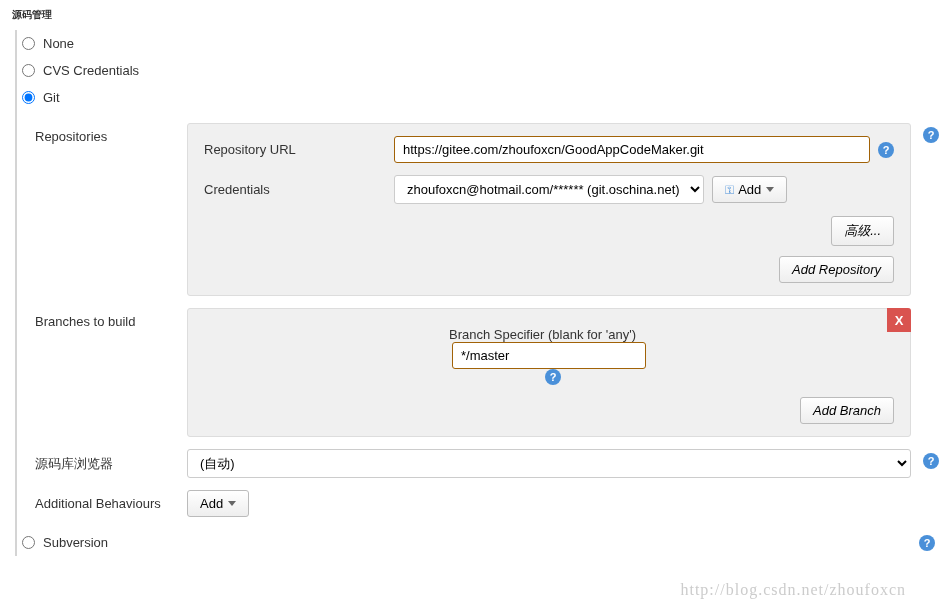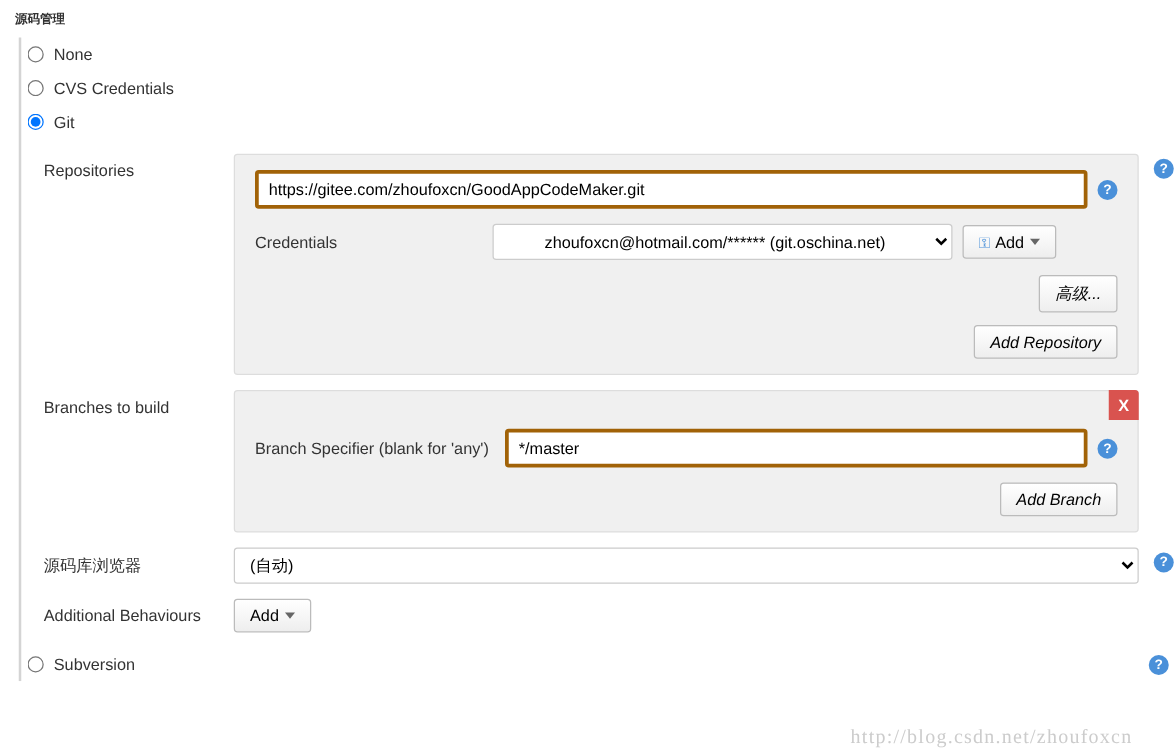--- a/index.html
+++ b/index.html
@@ -18,24 +18,24 @@
     .field-section { display: flex; margin: 12px 0; align-items: flex-start; }
     .field-label { width: 170px; padding-top: 6px; padding-left: 18px; }
     .field-body { flex: 1; margin-right: 30px; position: relative; }
     
     .panel { background: #f0f0f0; border: 1px solid #ddd; border-radius: 3px; padding: 12px 16px; position: relative; }
     
     .form-row { display: flex; align-items: center; margin-bottom: 12px; position: relative; }
     .form-row-label { width: 190px; }
     .form-row-input { flex: 1; }
     
-    input[type=text] { width: 100%; padding: 5px 8px; border: 3px solid #a16207; border-radius: 3px; font-size: 13px; background: #fff; }
+    input[type=text] { width: 100%; padding: 5px 8px; border: 1px solid #a16207; border-radius: 3px; font-size: 13px; background: #fff; }
     
     select { padding: 5px 8px; border: 1px solid #ccc; border-radius: 3px; font-size: 13px; background: #fff; }
-    select.small { width: 368px; text-align: center; }
+    select.small { width: 310px; text-align: center; }
     select.full { width: 100%; }
     
     .btn { display: inline-flex; align-items: center; padding: 5px 12px; background: linear-gradient(#fff, #eee); border: 1px solid #bbb; border-radius: 3px; cursor: pointer; font-size: 13px; }
     
     .btn-row { text-align: right; margin-top: 10px; }
     .btn-row .btn { margin-left: 6px; font-style: italic; }
     
     .key-icon { color: #4a90d9; margin-right: 4px; font-size: 12px; }
     
     .help-icon { width: 16px; height: 16px; border-radius: 50%; background: #4a90d9; color: #fff; font-weight: bold; font-size: 11px; display: inline-flex; align-items: center; justify-content: center; cursor: pointer; }
@@ -72,20 +72,21 @@
       <input type="radio" name="scm" checked="" style="">
       <label>Git</label>
     </div>
 
     <div class="field-section">
       <div class="field-label">Repositories</div>
       <div class="field-body rel-wrap">
         <span class="help-icon help-outer help-top">?</span>
         <div class="panel">
           <div class="form-row">
+            <div class="form-row-label">Repository URL</div>
             <div class="form-row-input">
               <input type="text" value="https://gitee.com/zhoufoxcn/GoodAppCodeMaker.git" style="">
             </div>
             <span class="help-icon help-inline">?</span>
           </div>
           <div class="form-row">
             <div class="form-row-label">Credentials</div>
             <div class="form-row-input cred-row">
               <select class="small">
                 <option>zhoufoxcn@hotmail.com/****** (git.oschina.net)</option>
@@ -105,21 +106,21 @@
           </div>
         </div>
       </div>
     </div>
 
     <div class="field-section">
       <div class="field-label">Branches to build</div>
       <div class="field-body rel-wrap">
         <div class="panel">
           <div class="close-x">X</div>
-          <div class="form-row" style="margin-top:18px;">
+          <div class="form-row" style="margin-top:6px;flex-direction:column;">
             <div class="form-row-label" style="width:200px;">Branch Specifier (blank for 'any')</div>
             <div class="form-row-input">
               <input type="text" value="*/master" style="">
             </div>
             <span class="help-icon help-inline">?</span>
           </div>
           <div class="btn-row">
             <button class="btn">Add Branch</button>
           </div>
         </div>

